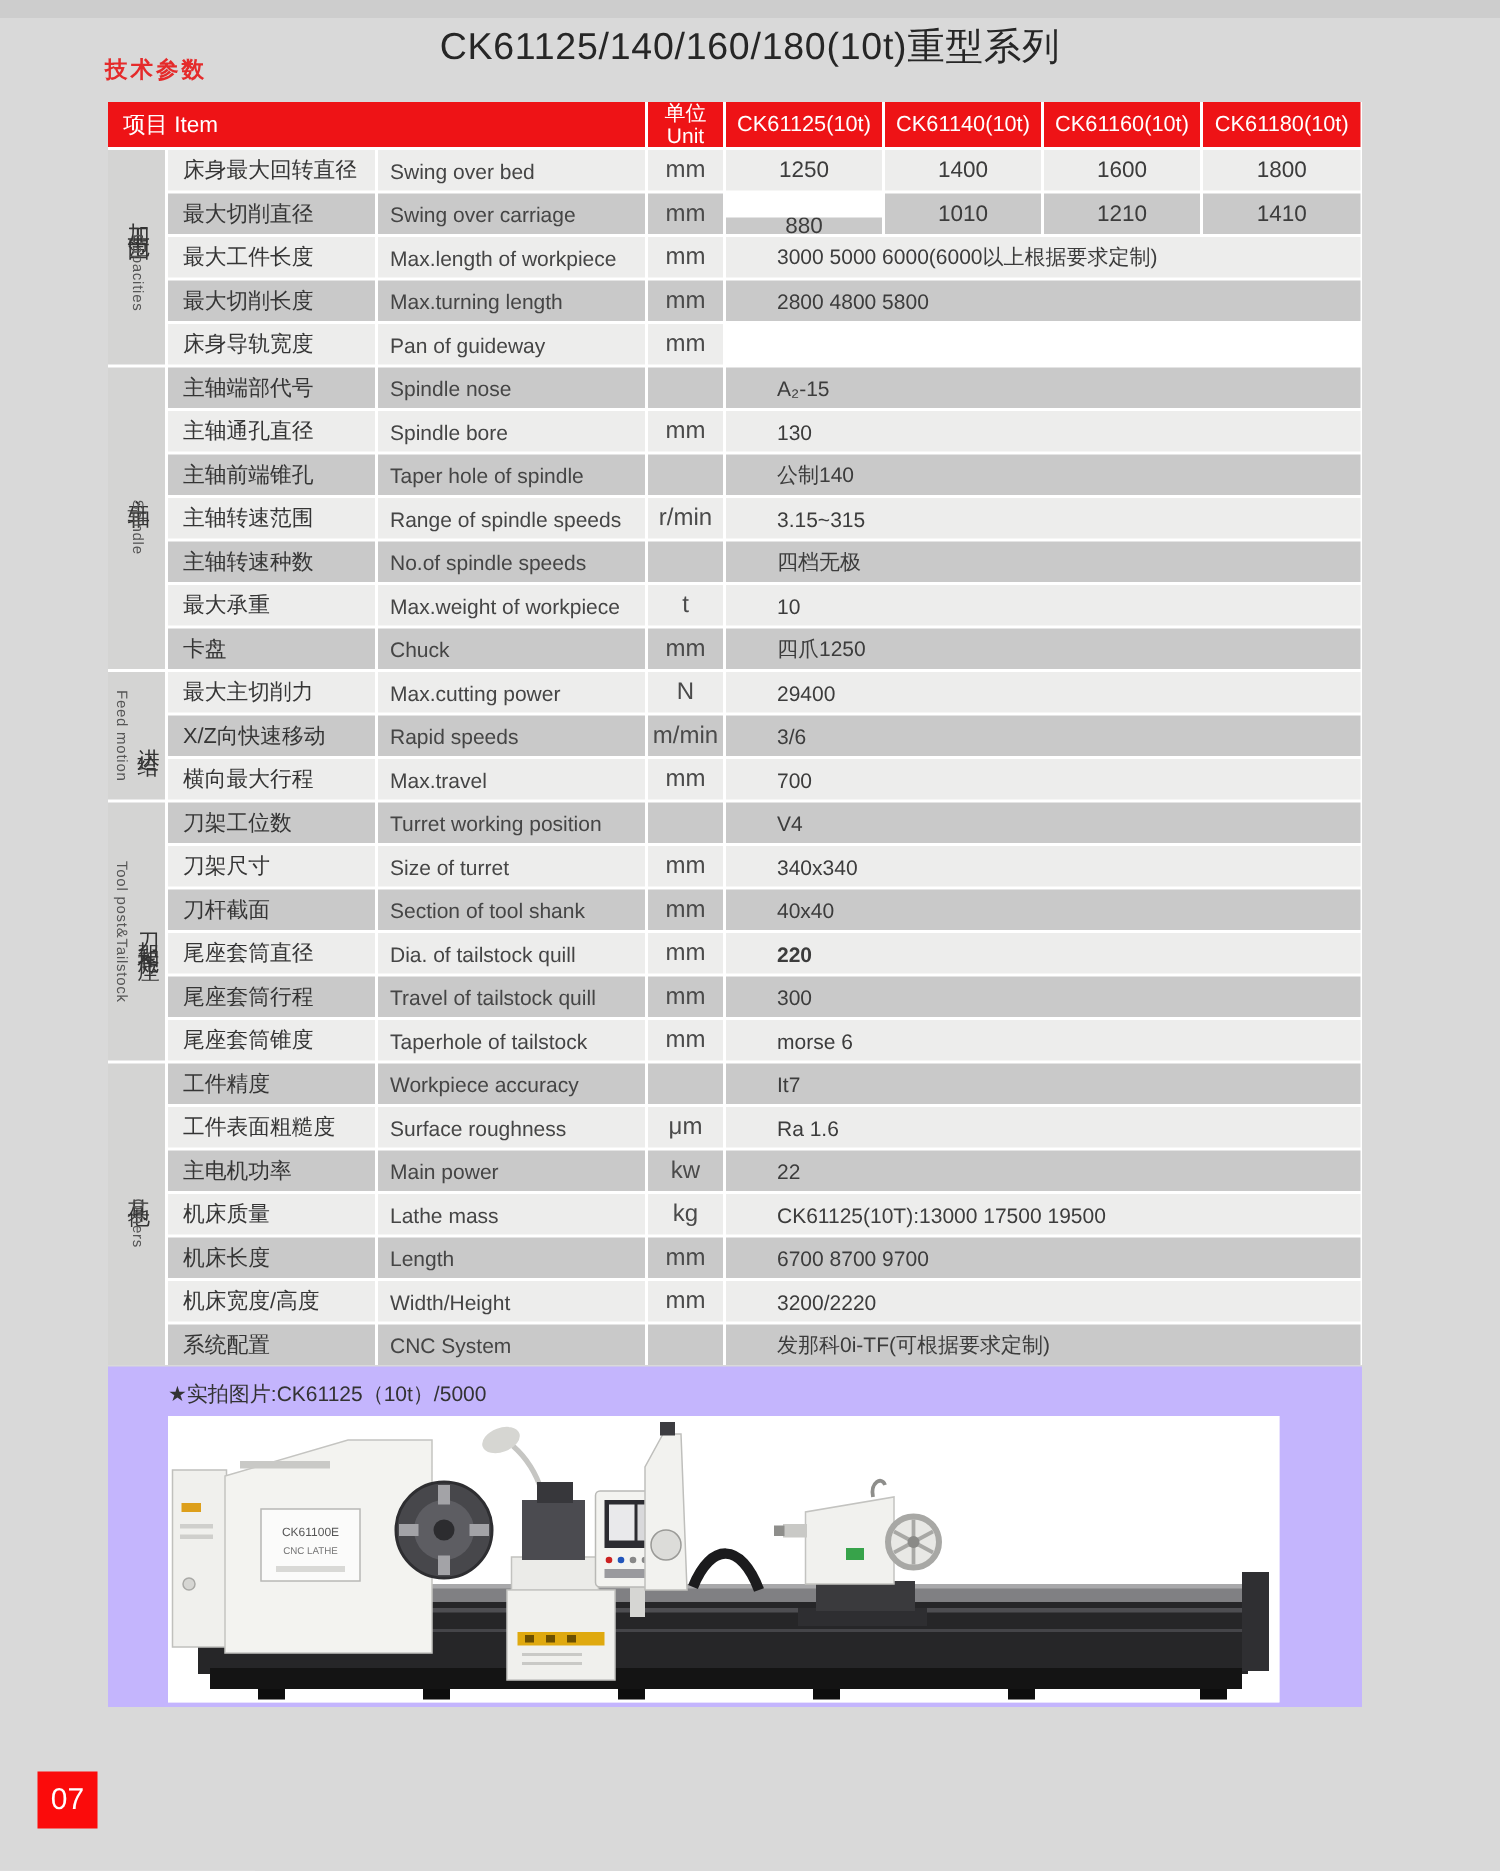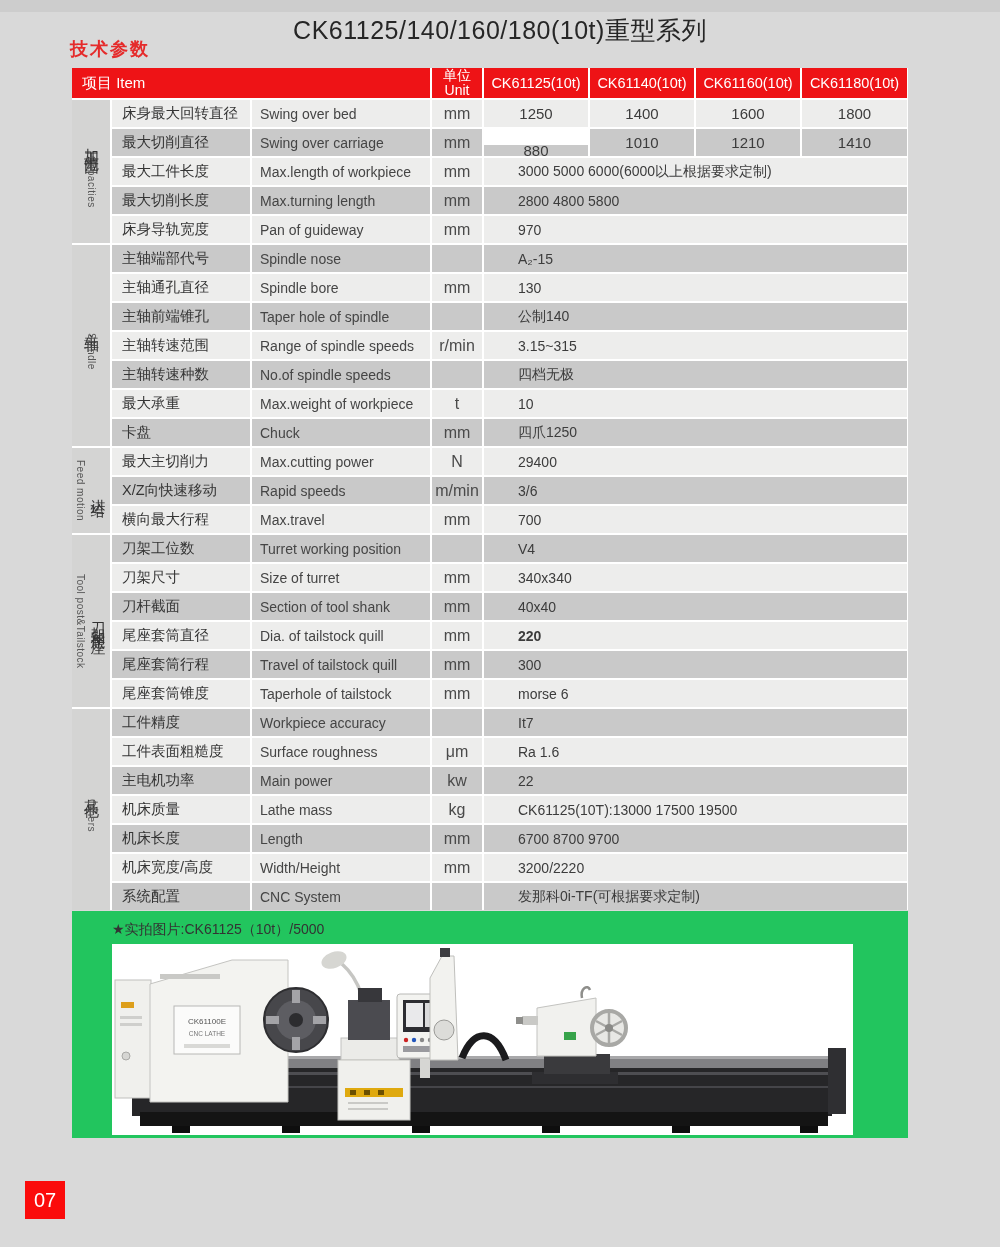--- a/index.html
+++ b/index.html
@@ -1,20 +1,20 @@
 <!DOCTYPE html>
 <html><head>
 <meta charset="utf-8">
 <style>
   html,body{margin:0;padding:0;}
   body{font-family:"Liberation Sans","DejaVu Sans",sans-serif;background:#bfbfbf;}
   #page{position:relative;width:1000px;height:1247px;background:#d9d9d9;overflow:hidden;margin:0 auto;}
   #topStrip{position:absolute;left:0;top:0;width:100%;height:12px;background:#cdcdcd;}
   #pageTitle{position:absolute;left:0;top:14px;width:100%;text-align:center;font-size:25px;font-weight:500;color:#262626;letter-spacing:0.5px;}
-  #sectionLabel{position:absolute;left:70px;top:37px;font-size:18px;font-weight:600;color:#e52b2b;letter-spacing:2px;}
+  #sectionLabel{position:absolute;left:70px;top:37px;font-size:15px;font-weight:600;color:#e52b2b;letter-spacing:2px;}
 
   
   #specGrid{position:absolute;left:72px;top:68px;width:836px;display:grid;
     grid-template-columns:38px 138px 178px 50px 104px 104px 104px 105px;
     grid-template-rows:30px;grid-auto-rows:27px;gap:2px;background:#ffffff;}
   .cell{display:flex;align-items:center;color:#3c3c3c;overflow:hidden;white-space:nowrap;}
   .light{background:#ededec;}
   .dark{background:#c9c9c9;}
   .hdr{background:#ee1316;color:#ffffff;}
   .hdr-item{padding-left:10px;font-size:15px;}
@@ -28,21 +28,21 @@
   .grp{background:#d4d4d3;display:flex;align-items:center;justify-content:center;}
   .grp.stack{flex-direction:column;}
   .grp.side{flex-direction:row;gap:2px;}
   .grp-cn{writing-mode:vertical-rl;text-orientation:upright;font-size:15px;letter-spacing:4px;color:#333;}
   .grp-en{writing-mode:vertical-rl;font-size:10px;color:#555;letter-spacing:0.5px;}
   .grp.stack .grp-en{margin-top:4px;}
   .grp.side .grp-en{order:0;}
   .grp.side .grp-cn{order:1;}
 
   
-  #photoPanel{position:absolute;left:72px;top:911px;width:836px;height:227px;background:#22c55e;}
+  #photoPanel{position:absolute;left:72px;top:911px;width:836px;height:227px;background:#c4b5fd;}
   #photoCaption{position:absolute;left:40px;top:10px;font-size:14px;color:#333;}
   #photoBox{position:absolute;left:40px;top:33px;width:741px;height:191px;background:#ffffff;}
   #photoBox svg{display:block;}
 
   #pageBadge{position:absolute;left:25px;top:1181px;width:40px;height:38px;background:#fb0b0b;color:#fff;
     display:flex;align-items:center;justify-content:center;font-size:20px;}
 </style>
 </head>
 <body>
 
@@ -99,21 +99,20 @@
       <div class="cell en light" style="grid-area: 4 / 3;">Max.length of workpiece</div>
       <div class="cell unit light" style="grid-area: 4 / 4;">mm</div>
       <div class="cell vspan light" style="grid-area: 4 / 5 / auto / span 4;">3000 5000 6000(6000以上根据要求定制)</div>
       <div class="cell cn dark" style="grid-area: 5 / 2;">最大切削长度</div>
       <div class="cell en dark" style="grid-area: 5 / 3;">Max.turning length</div>
       <div class="cell unit dark" style="grid-area: 5 / 4;">mm</div>
       <div class="cell vspan dark" style="grid-area: 5 / 5 / auto / span 4;">2800 4800 5800</div>
       <div class="cell cn light" style="grid-area: 6 / 2;">床身导轨宽度</div>
       <div class="cell en light" style="grid-area: 6 / 3;">Pan of guideway</div>
       <div class="cell unit light" style="grid-area: 6 / 4;">mm</div>
-      <div class="cell vspan light" style="grid-area: 6 / 5 / auto / span 4;">970</div>
       <div class="cell cn dark" style="grid-area: 7 / 2;">主轴端部代号</div>
       <div class="cell en dark" style="grid-area: 7 / 3;">Spindle nose</div>
       <div class="cell unit dark" style="grid-area: 7 / 4;"></div>
       <div class="cell vspan dark" style="grid-area: 7 / 5 / auto / span 4;">A₂-15</div>
       <div class="cell cn light" style="grid-area: 8 / 2;">主轴通孔直径</div>
       <div class="cell en light" style="grid-area: 8 / 3;">Spindle bore</div>
       <div class="cell unit light" style="grid-area: 8 / 4;">mm</div>
       <div class="cell vspan light" style="grid-area: 8 / 5 / auto / span 4;">130</div>
       <div class="cell cn dark" style="grid-area: 9 / 2;">主轴前端锥孔</div>
       <div class="cell en dark" style="grid-area: 9 / 3;">Taper hole of spindle</div>

